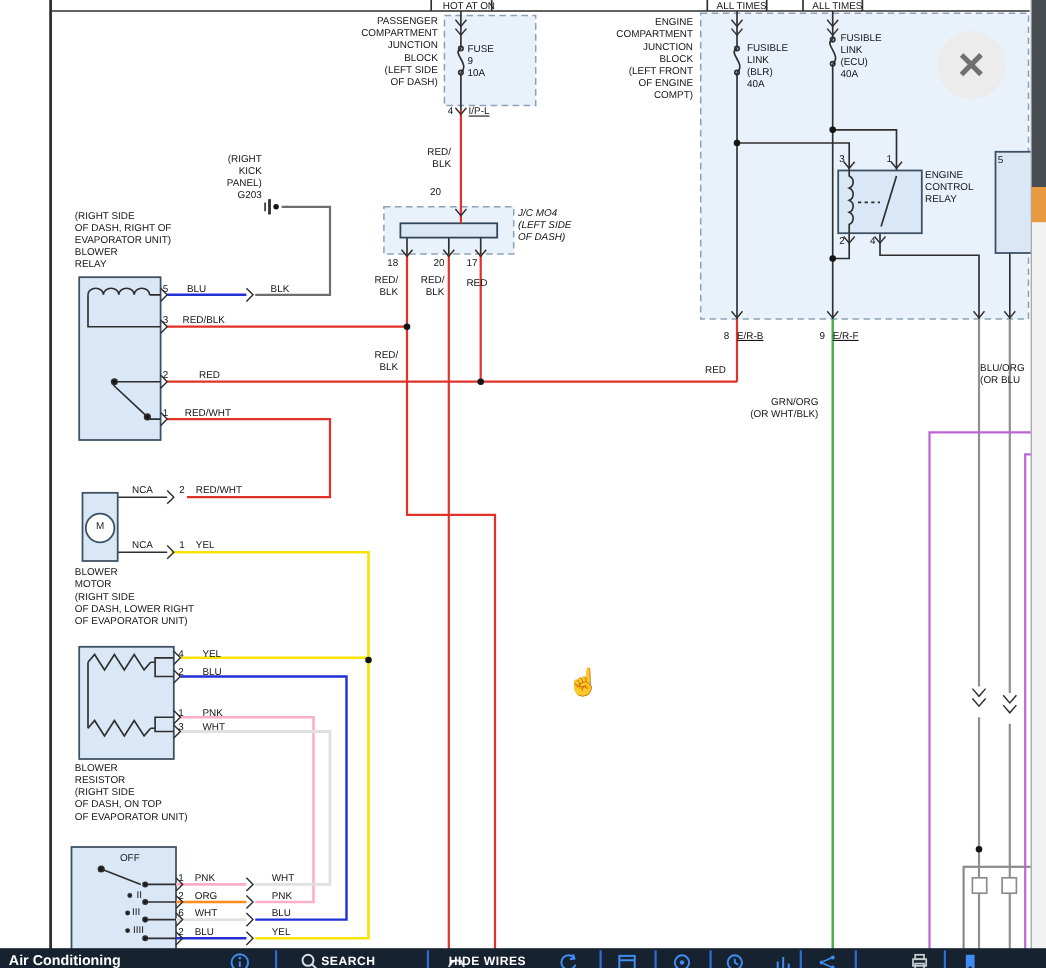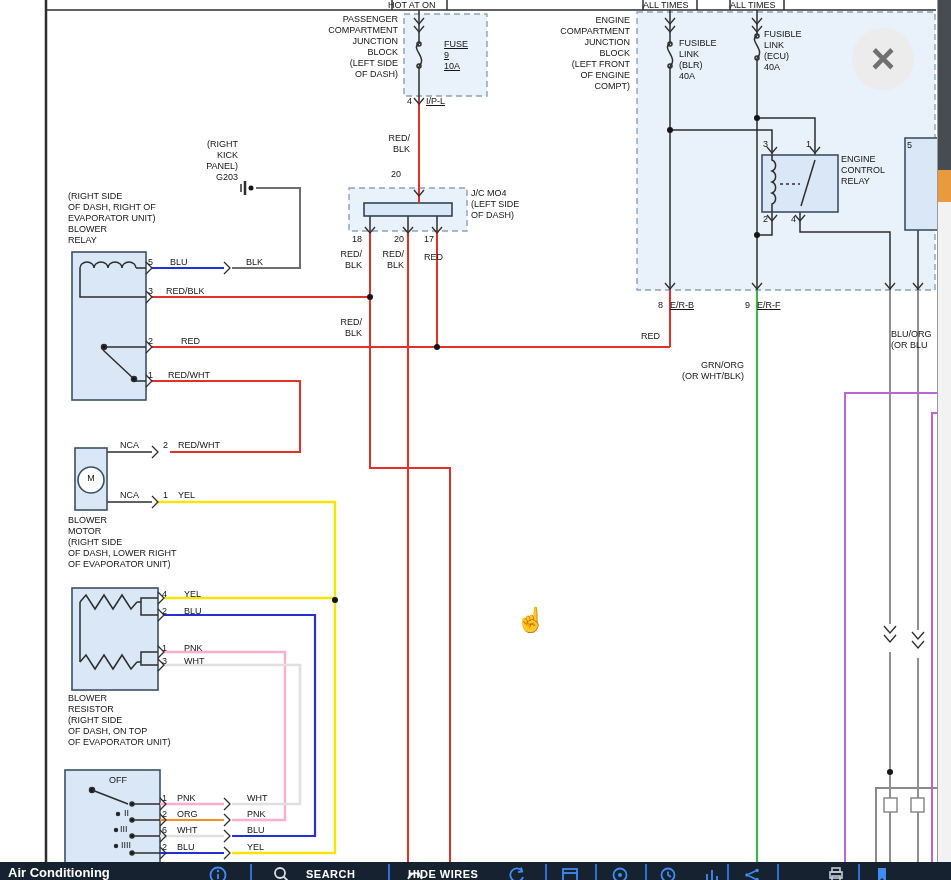--- a/index.html
+++ b/index.html
@@ -1,21 +1,21 @@
 <!DOCTYPE html>
 <html><head>
 <meta charset="utf-8">
 <style>
   html,body{margin:0;padding:0;background:#fff;}
   #stage{position:relative;width:951px;height:880px;overflow:hidden;background:#fff;
          font-family:"Liberation Sans",sans-serif;}
   .lbl{position:absolute;font-size:9px;line-height:11px;color:#151515;white-space:pre-line;}
   .r{text-align:right;}
   .u{text-decoration:underline;}
-  .c{text-align:left;}
+  .c{text-align:right;}
   svg .ln{stroke:#2e2e2e;stroke-width:1.5;fill:none;}
   svg .chev{stroke:#2e2e2e;stroke-width:1.3;fill:none;}
   svg .comp{fill:#d9e7f6;stroke:#3c5064;stroke-width:1.6;}
   svg .dash{fill:#e9f1fa;stroke:#8ca2b8;stroke-width:1.4;stroke-dasharray:6 4;}
   svg .bus{fill:#d9e7f6;stroke:#2f4457;stroke-width:1.6;}
   svg .wr{stroke:#e23128;stroke-width:2;fill:none;}
   svg .wy{stroke:#f7e400;stroke-width:2.4;fill:none;}
   svg .wb{stroke:#2230d6;stroke-width:2.2;fill:none;}
   svg .wp{stroke:#ffaec9;stroke-width:2.4;fill:none;}
   svg .wo{stroke:#ff8d1e;stroke-width:2.2;fill:none;}
@@ -247,30 +247,30 @@
   <div class="lbl c" style="left:388px;top:0;width:62px;">HOT AT ON</div>
   <div class="lbl c" style="left:643px;top:0;width:54px;">ALL TIMES</div>
   <div class="lbl c" style="left:730px;top:0;width:54px;">ALL TIMES</div>
 
   <div class="lbl r" style="left:298px;top:14px;width:100px;">PASSENGER
 COMPARTMENT
 JUNCTION
 BLOCK
 (LEFT SIDE
 OF DASH)</div>
-  <div class="lbl" style="left:444px;top:39px;text-decoration:underline;">FUSE
+  <div class="lbl" style="left:425px;top:39px;">FUSE
 9
 10A</div>
   <div class="lbl r" style="left:400px;top:96px;width:12px;">4</div>
   <div class="lbl u" style="left:426px;top:96px;">I/P-L</div>
   <div class="lbl r" style="left:368px;top:133px;width:42px;">RED/
 BLK</div>
   <div class="lbl r" style="left:383px;top:169px;width:18px;">20</div>
 
-  <div class="lbl" style="left:471px;top:188px;">J/C MO4
+  <div class="lbl" style="left:471px;top:188px;font-style:italic;">J/C MO4
 (LEFT SIDE
 OF DASH)</div>
   <div class="lbl r" style="left:346px;top:234px;width:16px;">18</div>
   <div class="lbl r" style="left:392px;top:234px;width:12px;">20</div>
   <div class="lbl r" style="left:422px;top:234px;width:12px;">17</div>
   <div class="lbl r" style="left:328px;top:249px;width:34px;">RED/
 BLK</div>
   <div class="lbl r" style="left:378px;top:249px;width:26px;">RED/
 BLK</div>
   <div class="lbl" style="left:424px;top:252px;">RED</div>
@@ -397,21 +397,21 @@
     </span>
 
     <span class="tdiv" style="left:250px;"></span>
 
     <span class="ticon" style="left:272px;">
       <svg viewBox="0 0 20 20" width="20" height="20">
           <circle cx="8" cy="8" r="5" stroke="#d9dee3" fill="none" stroke-width="1.8"></circle>
           <line x1="11.5" y1="11.5" x2="16.5" y2="16.5" stroke="#d9dee3" stroke-width="1.8"></line>
         </svg>
     </span>
-    <span class="tlabel" style="left:306px;">SEARCH</span>
+    <span class="tlabel" style="left:292px;">SEARCH</span>
 
     <span class="tdiv" style="left:388px;"></span>
 
     <span class="ticon" style="left:405px;">
       <svg viewBox="0 0 20 20" width="20" height="20">
           <path d="M3,14 C7,6 13,6 17,14" stroke="#d9dee3" fill="none" stroke-width="1.8"></path>
           <circle cx="6" cy="9" r="1.4" fill="#d9dee3"></circle>
           <circle cx="14" cy="9" r="1.4" fill="#d9dee3"></circle>
         </svg>
     </span>

